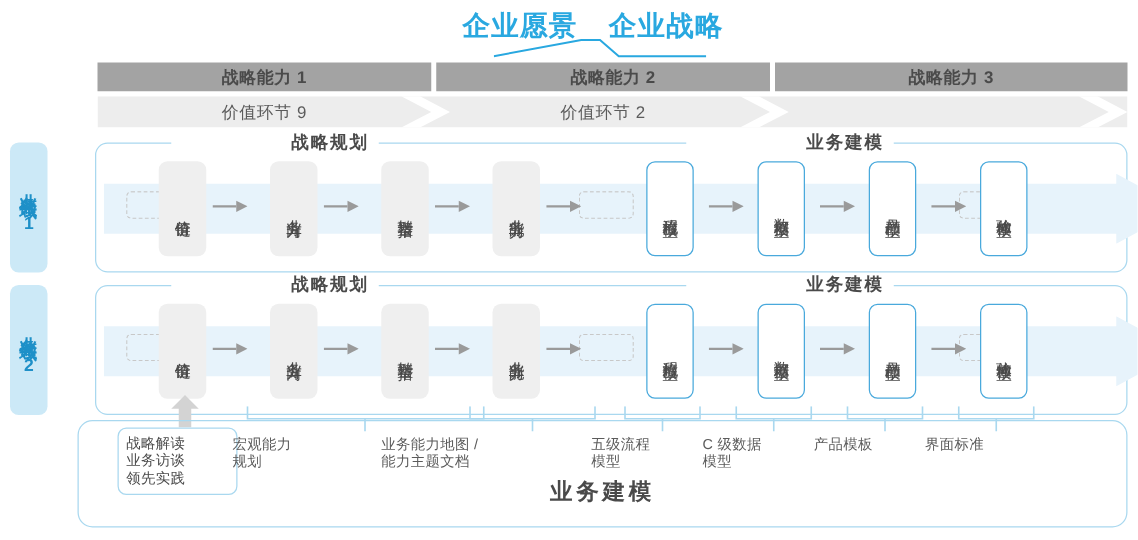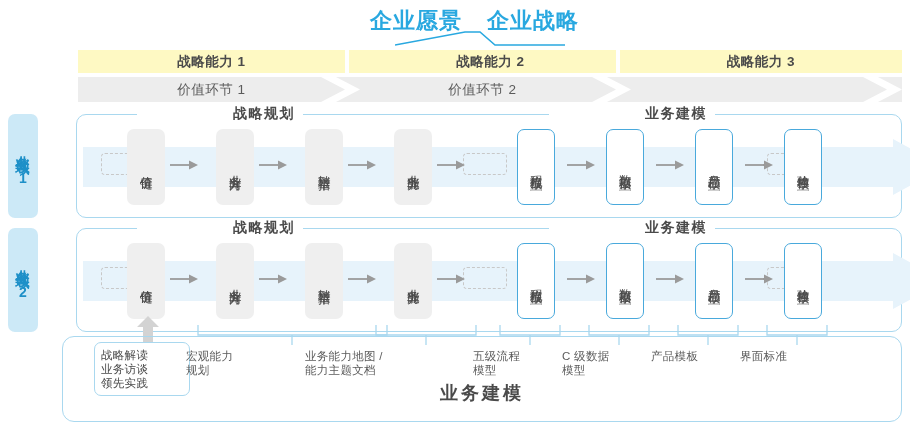--- a/index.html
+++ b/index.html
@@ -18,21 +18,21 @@
     white-space: nowrap;
   }
   #vision-word  { left: 370px; }
   #strategy-word{ left: 487px; }
 
   .tent { position: absolute; left: 395px; top: 30px; width: 170px; height: 18px; }
 
   
   .cap-bar {
     position: absolute; top: 50px; height: 23px;
-    background: #fef9c3; color: #4A4A4A;
+    background: #a3a3a3; color: #4A4A4A;
     font-size: 13.5px; font-weight: bold;
     display: flex; align-items: center; justify-content: center;
     letter-spacing: .5px;
   }
   #cap-0 { left: 78px;  width: 267px; }
   #cap-1 { left: 349px; width: 267px; padding-left: 16px; }
   #cap-2 { left: 620px; width: 282px; }
 
   
   .vc-band { position: absolute; left: 78px; top: 77px; width: 824px; height: 25px; }
@@ -133,21 +133,21 @@
   <div class="cap-bar" id="cap-0">战略能力 1</div>
   <div class="cap-bar" id="cap-1">战略能力 2</div>
   <div class="cap-bar" id="cap-2">战略能力 3</div>
 
   <svg class="vc-band" viewBox="0 0 824 25" preserveAspectRatio="none">
     <rect x="0" y="0" width="824" height="25" fill="#EDEDED"></rect>
     <polygon points="258,0 282,12.5 258,25 243,25 267,12.5 243,0" fill="#ffffff"></polygon>
     <polygon points="529,0 553,12.5 529,25 514,25 538,12.5 514,0" fill="#ffffff"></polygon>
     <polygon points="800,0 824,12.5 800,25 785,25 809,12.5 785,0" fill="#ffffff"></polygon>
   </svg>
-  <div class="vc-label" id="vc-0">价值环节 1</div>
+  <div class="vc-label" id="vc-0">价值环节 9</div>
   <div class="vc-label" id="vc-1">价值环节 2</div>
 
   <div class="domain-tab" id="domain-0">业务领域 1</div>
   <div class="domain-tab" id="domain-1">业务领域 2</div>
 
   <div class="row-box" id="row-0">
     <div class="title-gap" style="left:60px; width:150px;"></div>
     <div class="title-gap" style="left:472px; width:150px;"></div>
     <div class="sec-title sec-plan">战略规划</div>
     <div class="sec-title sec-model">业务建模</div>

